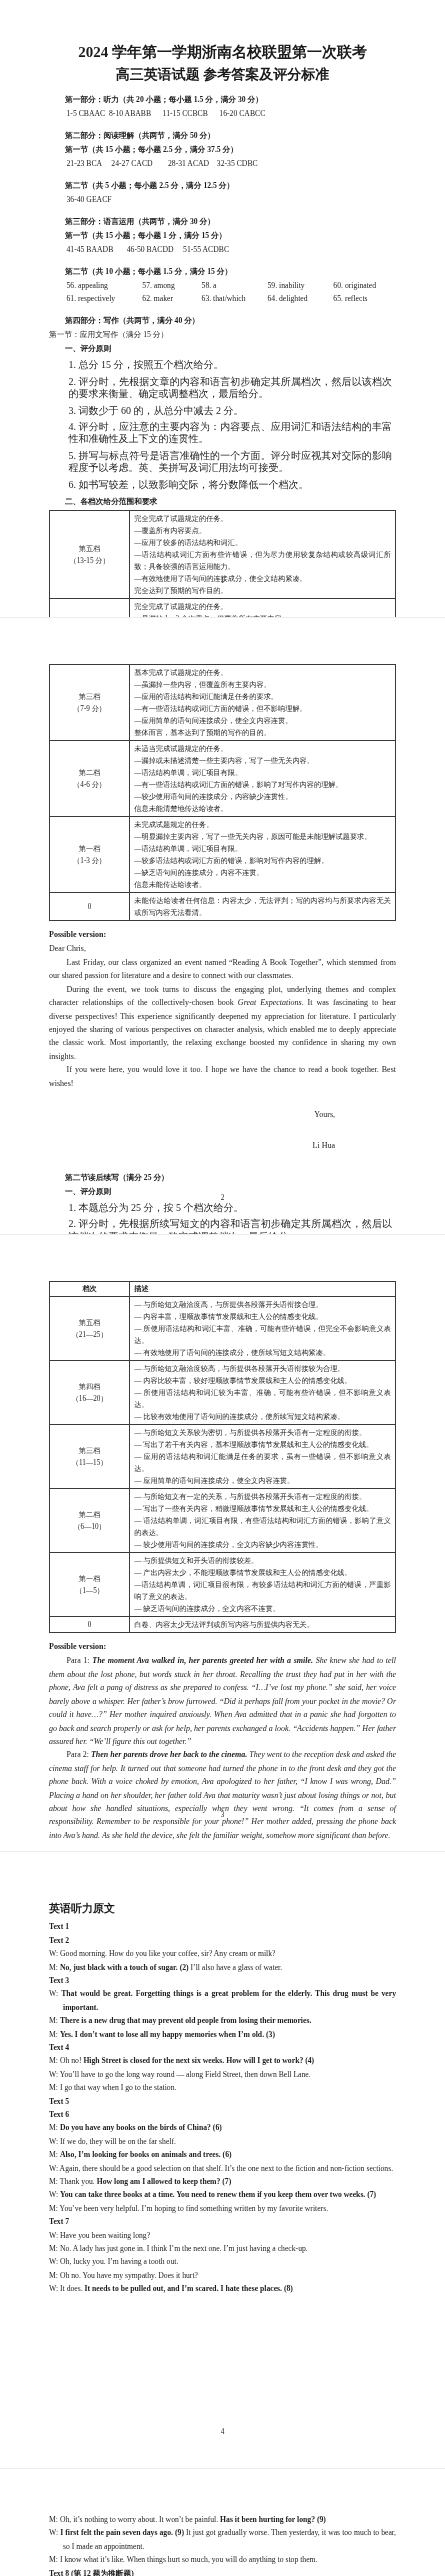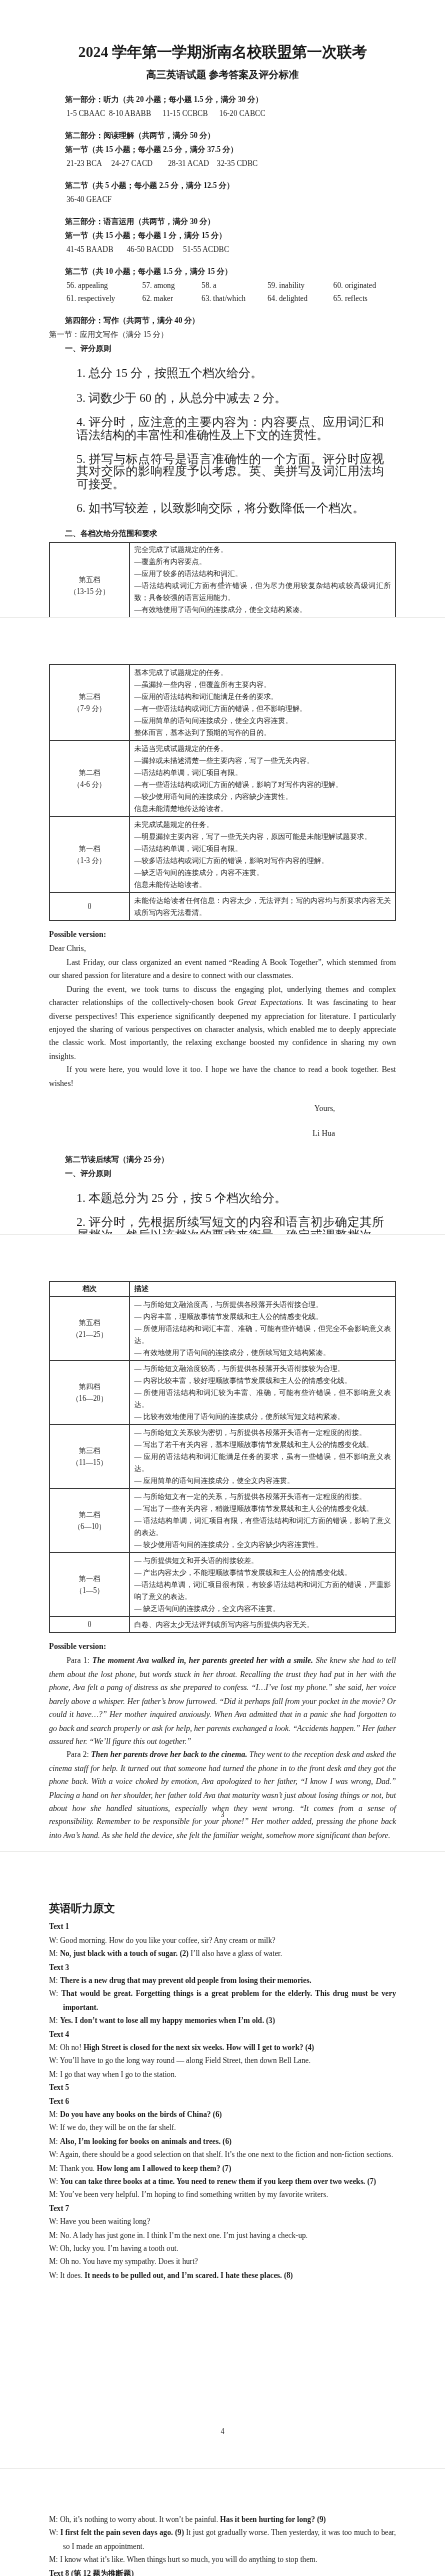--- a/index.html
+++ b/index.html
@@ -3,39 +3,39 @@
 <meta charset="utf-8">
 <style>
   html,body{margin:0;padding:0;background:#f6f6f4;}
   .doc{width:445px;margin:0 auto;background:#ffffff;color:#1b1b1b;
        font-family:"Liberation Serif","DejaVu Serif",serif;}
   .page{position:relative;width:445px;box-sizing:border-box;
         padding:44px 49px 0 49px;overflow:hidden;background:#fff;}
   .page+.page{border-top:0.5px solid #ececea;}
   .p1,.p2,.p3,.p4,.p5{height:617px;}
   .t1{font-size:15px;font-weight:700;text-align:center;margin:1px 0 6.2px;line-height:15.5px;}
-  .t2{font-size:10px;font-weight:700;text-align:center;margin:0 0 11.3px;line-height:15.5px;}
+  .t2{font-size:14px;font-weight:700;text-align:center;margin:0 0 11.3px;line-height:15.5px;}
   .h{font-size:7.7px;font-weight:700;margin:1px 16px;line-height:13px;}
   .h2{font-size:7.7px;font-weight:400;margin:1px 0;line-height:13px;}
   .sp{margin-top:8.8px;}
   .ans{font-size:7.7px;line-height:13px;margin:0.5px 0;padding-left:17.5px;white-space:pre-wrap;}
   .fillgrid{display:grid;grid-template-columns:23% 18% 20% 20% 19%;
             padding-left:17.5px;font-size:7.7px;line-height:13.4px;}
-  .pr{font-size:12px;line-height:12.4px;margin:12px;padding-left:15.5px;
+  .pr{font-size:10px;line-height:12.4px;margin:4px;padding-left:15.5px;
       text-align:justify;white-space:pre-wrap;}
   .tbl{border-collapse:collapse;width:100%;margin:2.1px 0 0;}
   .tbl td,.tbl th{border:0.8px solid #3a3a3a;vertical-align:middle;
       font-size:7.2px;line-height:12px;padding:1.5px 4.1px;}
   .tbl .lvl{width:71px;text-align:center;white-space:pre-line;}
   .tbl .dsc{text-align:justify;white-space:pre-line;}
   .tbl th{font-weight:700;text-align:left;padding:1px 4.1px;}
   .pv{font-size:8px;font-weight:700;margin:9.3px 0 3.1px;}
   .en{font-size:8px;line-height:13.4px;margin:0;text-align:justify;}
   .ind{text-indent:17.5px;}
-  .closing{text-align:right;padding-right:61px;margin:12px 0;font-family:Liberation Serif, serif;}
+  .closing{text-align:right;padding-right:61px;margin:18px 0;font-family:Liberation Serif, serif;}
   .lh{font-size:11px;font-weight:700;margin:5.2px 0 4.1px;
       font-family:"Liberation Sans","DejaVu Sans",sans-serif;}
   .text-title{font-size:7.7px;font-weight:700;line-height:13.4px;margin:0;}
   .text-title:empty{display:none;}
   .dline{font-size:7.7px;line-height:13.4px;margin:0;padding-left:14px;
          text-indent:-14px;text-align:justify;}
   .blockwrap{margin:0;}
   .pageno{position:absolute;bottom:32px;left:0;right:0;text-align:center;
           font-size:7.2px;color:#222;}
   i{font-style:italic;} b{font-weight:700;}
@@ -80,20 +80,21 @@
         <span class="fill">64. delighted</span>
         <span class="fill">65. reflects</span>
       </div>
 
     <p class="h sp">第四部分：写作（共两节，满分 40 分）</p>
     <p class="h2">第一节：应用文写作（满分 15 分）</p>
     <p class="h">一、评分原则</p>
     <div class="blockwrap">
 
     <p class="pr">1. 总分 15 分，按照五个档次给分。</p>
+        <p class="pr">2. 评分时，先根据文章的内容和语言初步确定其所属档次，然后以该档次的要求来衡量、确定或调整档次，最后给分。</p>
         <p class="pr">3. 词数少于 60 的，从总分中减去 2 分。</p>
         <p class="pr">4. 评分时，应注意的主要内容为：内容要点、应用词汇和语法结构的丰富性和准确性及上下文的连贯性。</p>
         <p class="pr">5. 拼写与标点符号是语言准确性的一个方面。评分时应视其对交际的影响程度予以考虑。英、美拼写及词汇用法均可接受。</p>
         <p class="pr">6. 如书写较差，以致影响交际，将分数降低一个档次。</p>
       </div>
 
     <p class="h">二、各档次给分范围和要求</p>
     <table class="tbl">
       <tbody>
 
@@ -268,33 +269,34 @@
 
   <section class="page p4">
     <p class="lh">英语听力原文</p>
     <div class="blockwrap">
 
         <div class="text-block">
           <div class="text-title">Text 1</div>
         </div>
 
         <div class="text-block">
+          <div class="text-title">Text 2</div>
           <div>
 
           <p class="dline">W: Good morning. How do you like your coffee, sir? Any cream or milk?</p>
             <p class="dline">M: <b>No, just black with a touch of sugar. (2)</b> I’ll also have a glass of water.</p>
           </div>
         </div>
 
         <div class="text-block">
           <div class="text-title">Text 3</div>
           <div>
 
-          <p class="dline">M: <b>There is a new drug that may prevent old people from losing their memories.</b></p>
-            <p class="dline">W: <b>That would be great. Forgetting things is a great problem for the elderly. This drug must be very important.</b></p>
+          <p class="dline">W: <b>That would be great. Forgetting things is a great problem for the elderly. This drug must be very important.</b></p>
+            <p class="dline">M: <b>There is a new drug that may prevent old people from losing their memories.</b></p>
             <p class="dline">M: <b>Yes. I don’t want to lose all my happy memories when I’m old. (3)</b></p>
           </div>
         </div>
 
         <div class="text-block">
           <div class="text-title">Text 4</div>
           <div>
 
           <p class="dline">M: Oh no! <b>High Street is closed for the next six weeks. How will I get to work? (4)</b></p>
             <p class="dline">W: You’ll have to go the long way round — along Field Street, then down Bell Lane.</p>

